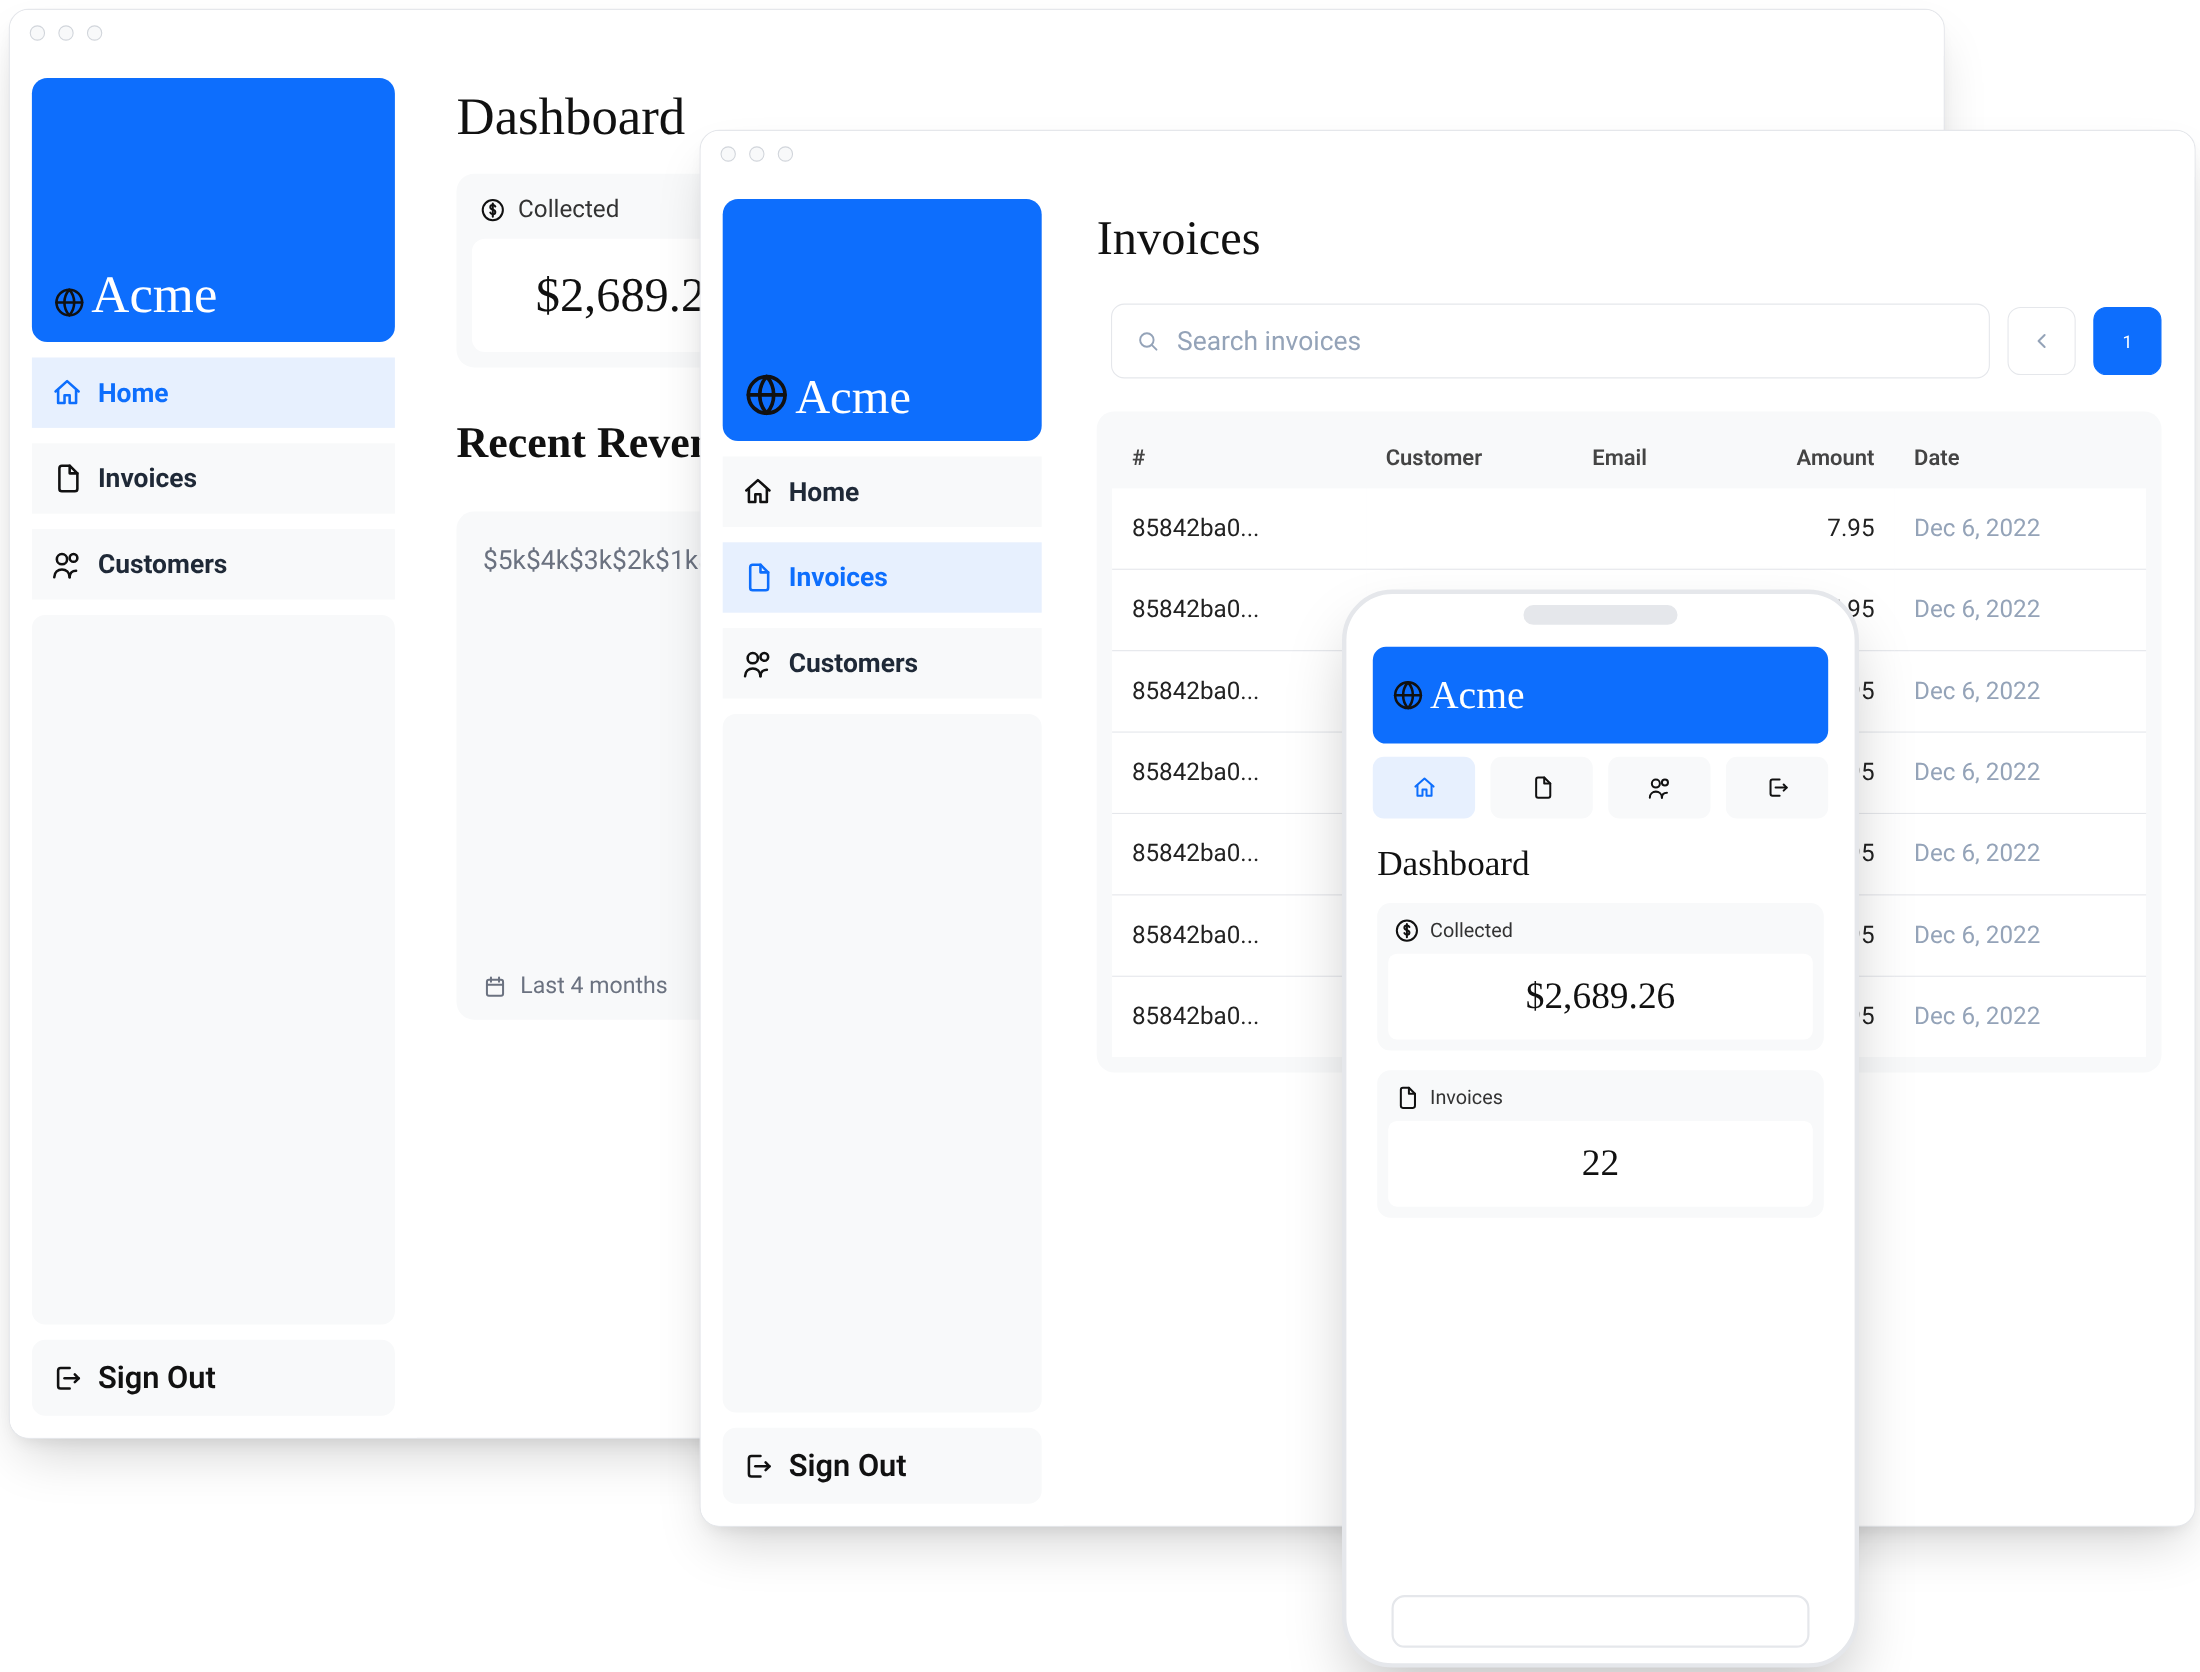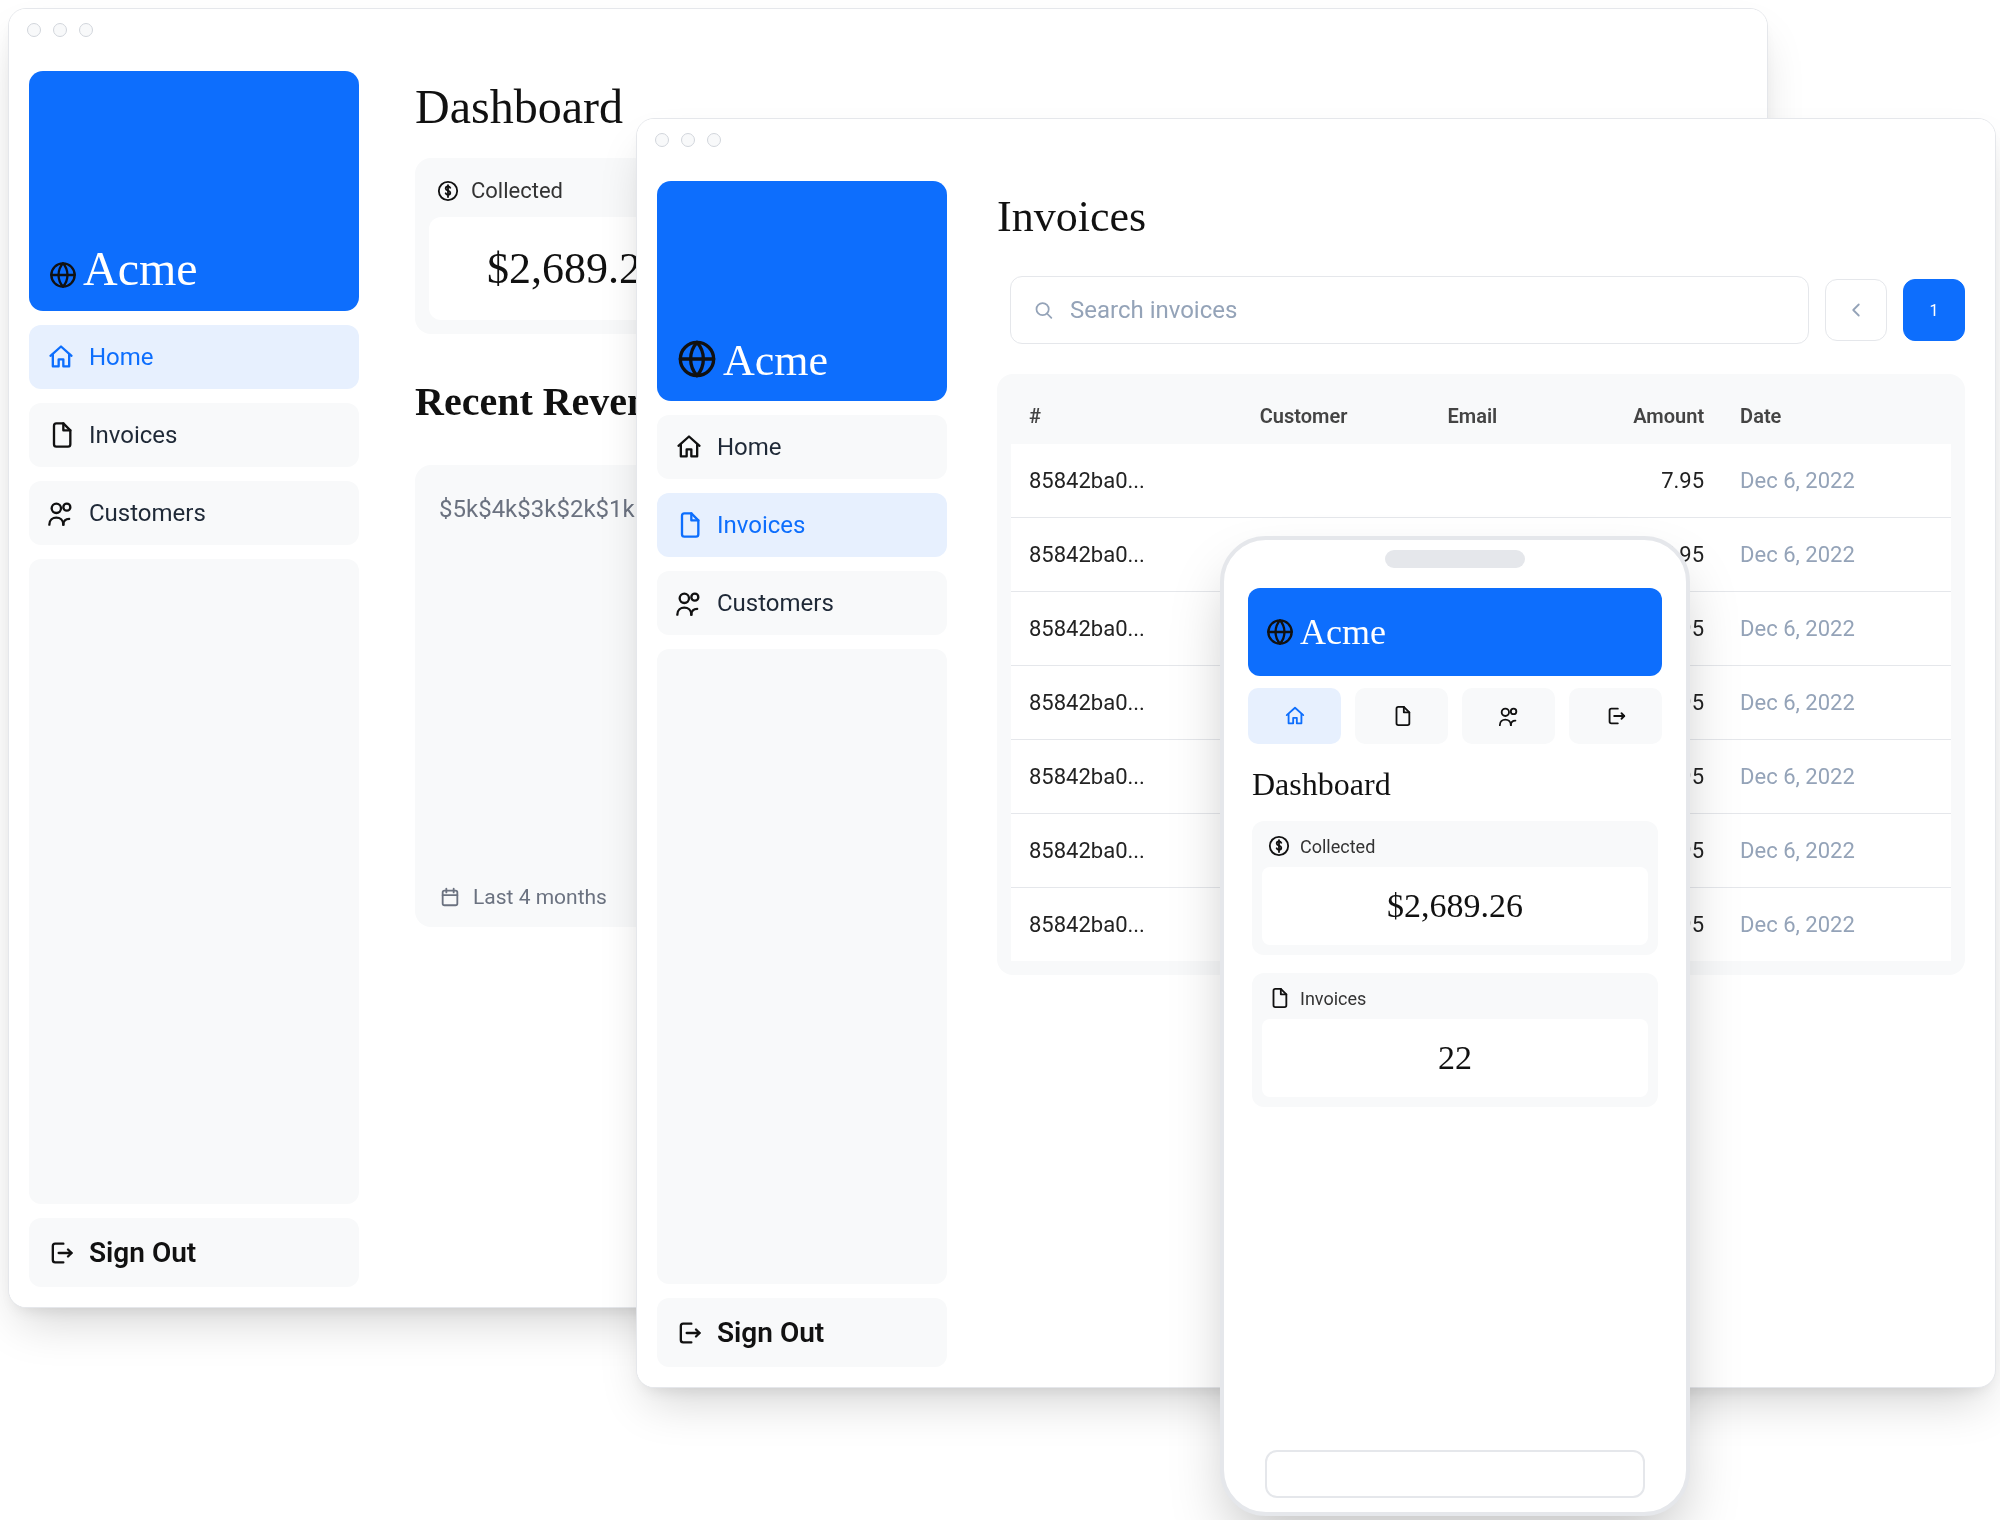--- a/index.html
+++ b/index.html
@@ -69,23 +69,23 @@
     line-height: 1;
   }
   .brand svg { width: 44px; height: 44px; stroke: #fff; margin-bottom: 4px; }
   .brand span { margin-left: 6px; }
 
   .navitem {
     display:flex;
     align-items:center;
     gap: 14px;
     padding: 18px 18px;
-    border-radius: 12px;
+    border-radius: 0;
     background: var(--gray-50);
-    font-weight: 400;
+    font-weight: 700;
     font-size: 24px;
     color: var(--gray-800);
     cursor: pointer;
   }
   .navitem.active { background: var(--blue-xlight); color: var(--blue); }
   .navitem.active svg { stroke: var(--blue); }
   .navfill { flex:1; background: var(--gray-50); border-radius:12px; }
   .signout {
     display:flex; align-items:center; gap:14px;
     padding: 18px 18px; border-radius:12px; background: var(--gray-50);

